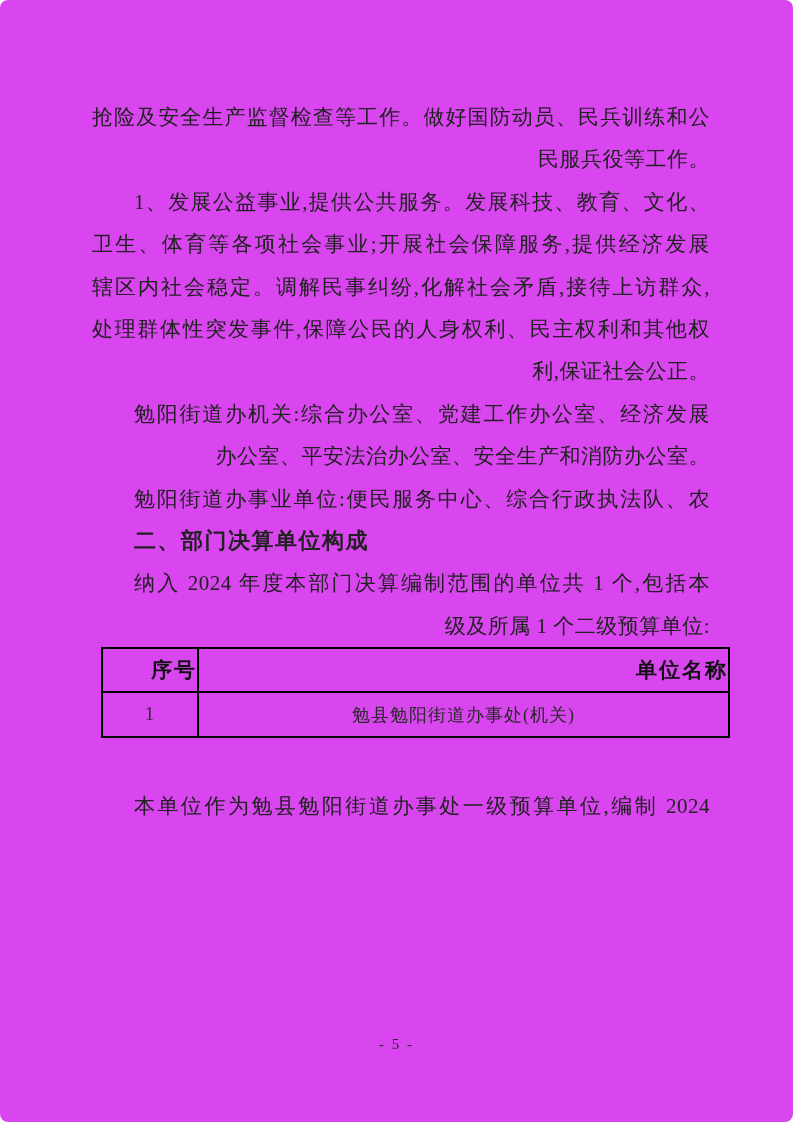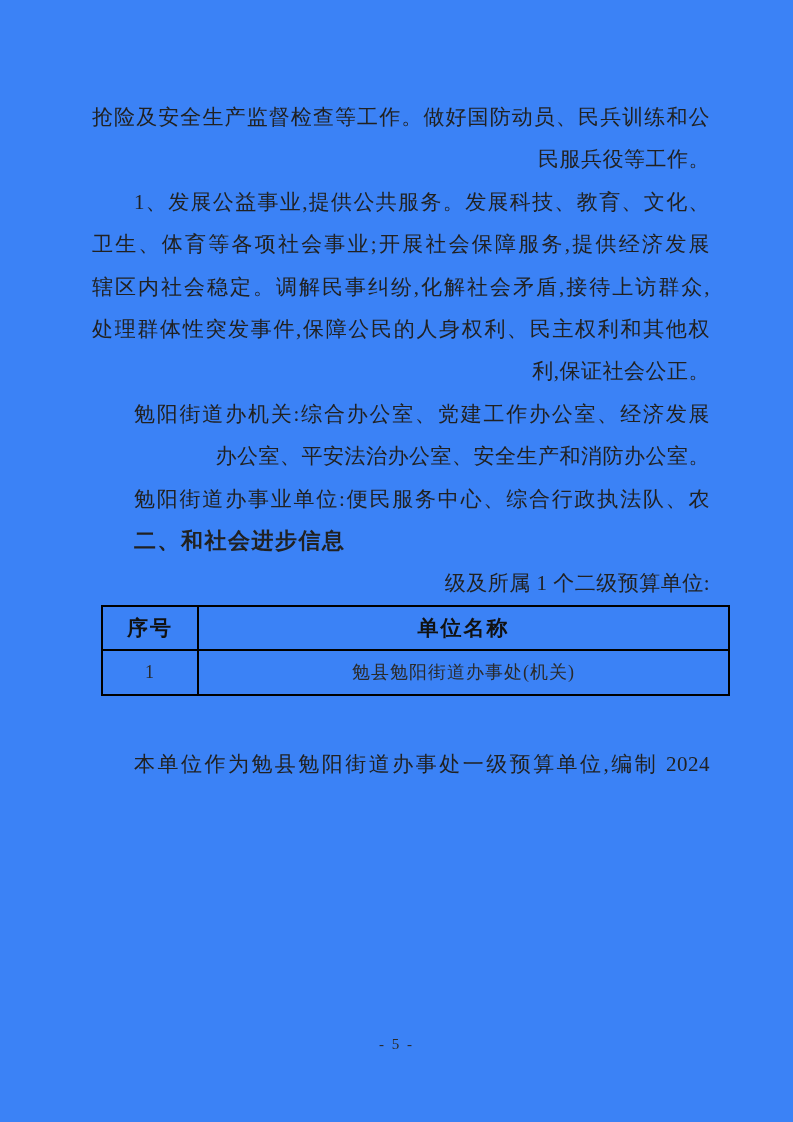--- a/index.html
+++ b/index.html
@@ -4,24 +4,25 @@
 <style>
   html, body {
     margin: 0;
     padding: 0;
     background: #ffffff;
   }
   .page {
     position: relative;
     width: 793px;
     height: 1122px;
-    background: #3b82f6;
+    background: #d946ef;
     overflow: hidden;
     font-family: "Liberation Serif", "DejaVu Serif", serif;
     color: #212121;
+    border-radius: 8px;
   }
   .content {
     position: absolute;
     left: 92px;
     top: 96px;
     width: 618px;
   }
   .line {
     height: 42.4px;
     line-height: 42.4px;
@@ -60,20 +61,21 @@
     vertical-align: middle;
     padding: 0;
   }
   .units-table th {
     height: 42px;
     font-family: "Liberation Sans", "DejaVu Sans", sans-serif;
     font-weight: bold;
     font-size: 21px;
     letter-spacing: 2px;
     color: #111111;
+    text-align: right;
   }
   .units-table td {
     height: 43px;
     font-size: 18px;
     letter-spacing: 1px;
     color: #2a2a2a;
   }
   .closing { margin-top: 47px; }
   .page-number {
     position: absolute;
@@ -97,21 +99,22 @@
     <div class="line fill">抢险及安全生产监督检查等工作。做好国防动员、民兵训练和公</div>
     <div class="line">民服兵役等工作。</div>
     <div class="line indent fill">1、发展公益事业,提供公共服务。发展科技、教育、文化、</div>
     <div class="line fill">卫生、体育等各项社会事业;开展社会保障服务,提供经济发展</div>
     <div class="line fill">辖区内社会稳定。调解民事纠纷,化解社会矛盾,接待上访群众,</div>
     <div class="line fill">处理群体性突发事件,保障公民的人身权利、民主权利和其他权</div>
     <div class="line">利,保证社会公正。</div>
     <div class="line indent fill">勉阳街道办机关:综合办公室、党建工作办公室、经济发展</div>
     <div class="line">办公室、平安法治办公室、安全生产和消防办公室。</div>
     <div class="line indent fill">勉阳街道办事业单位:便民服务中心、综合行政执法队、农</div>
-    <div class="line indent heading">二、和社会进步信息</div>
+    <div class="line indent heading">二、部门决算单位构成</div>
+    <div class="line indent fill">纳入 2024 年度本部门决算编制范围的单位共 1 个,包括本</div>
     <div class="line">级及所属 1 个二级预算单位:</div>
 
     <table class="units-table">
       <colgroup>
         <col class="col-index">
         <col class="col-name">
       </colgroup>
       <thead>
         <tr>
           <th>序号</th>

